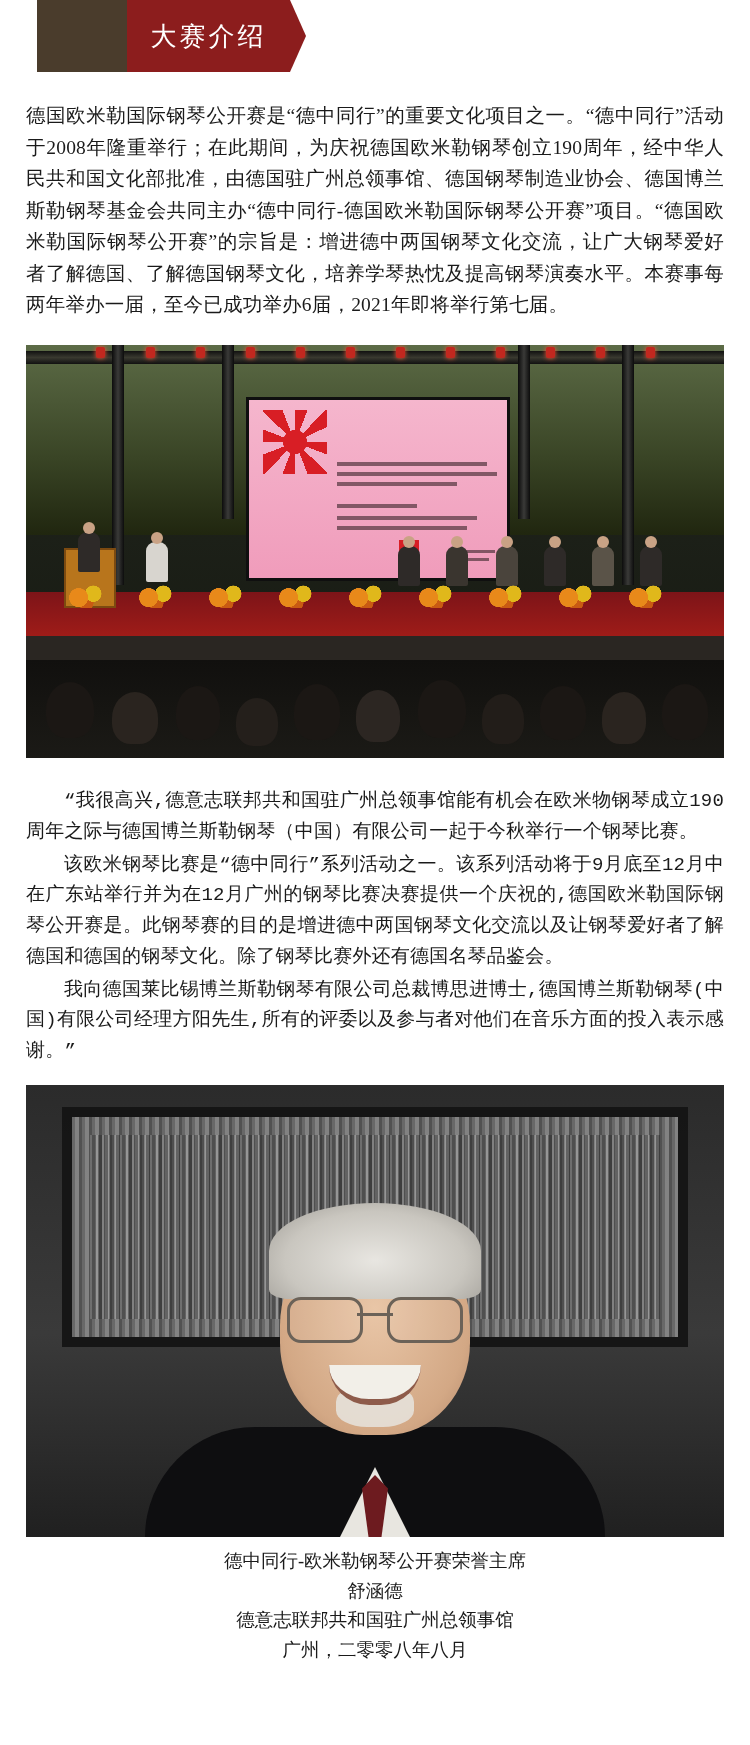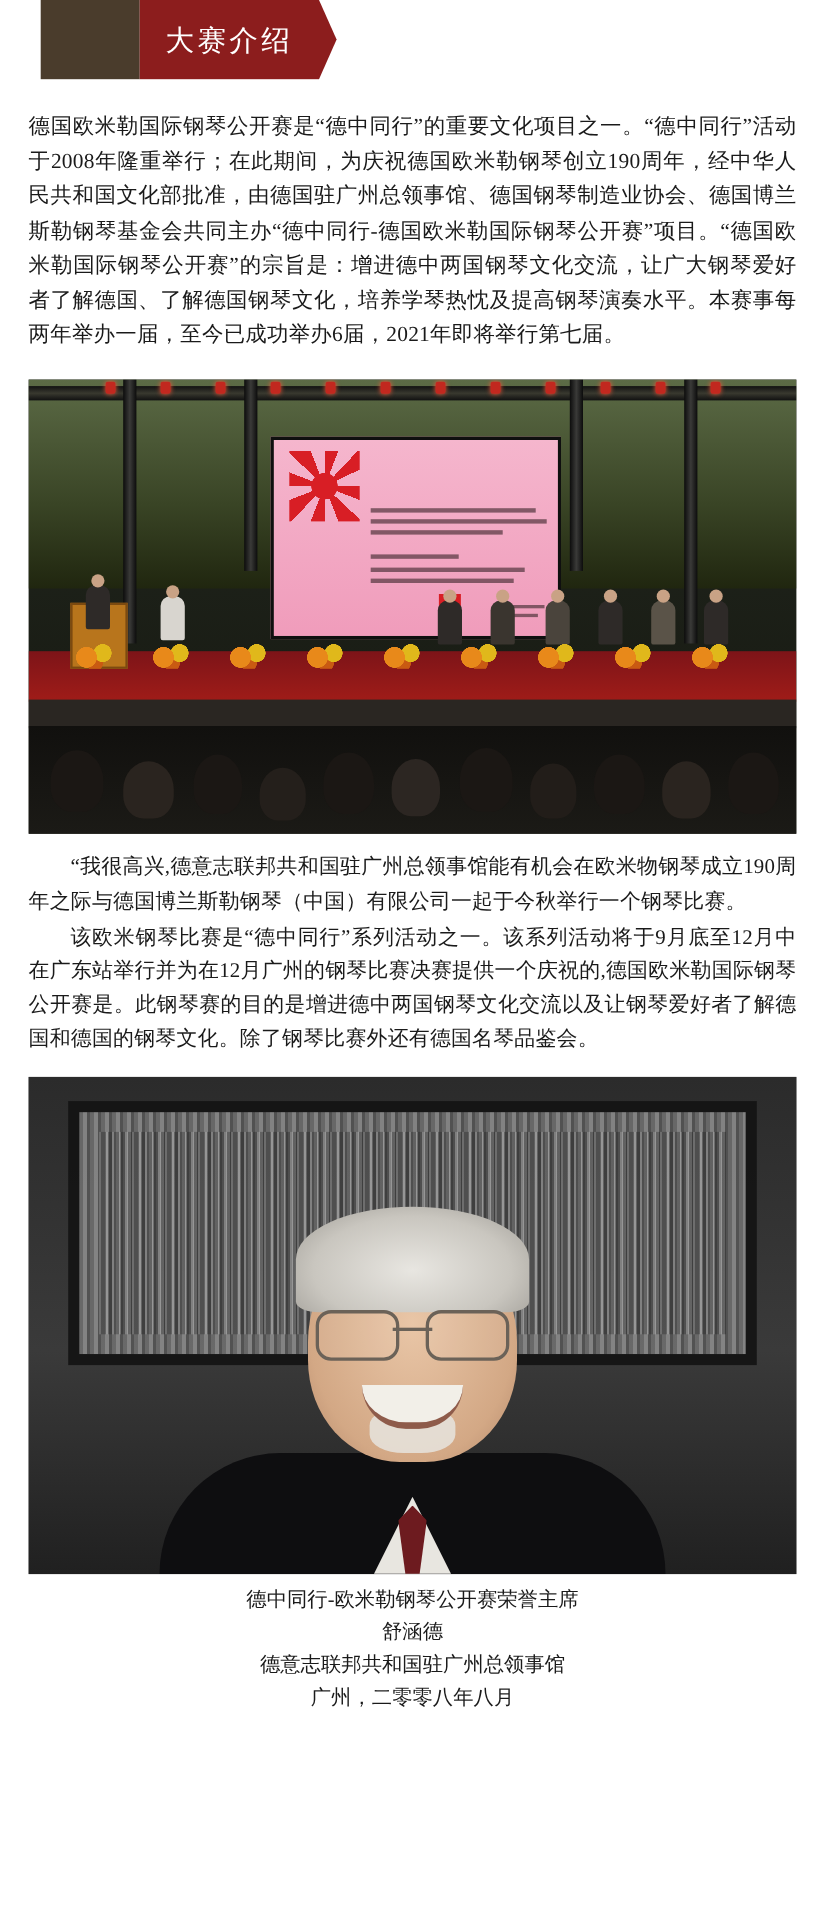--- a/index.html
+++ b/index.html
@@ -313,22 +313,23 @@
     font-size: 18.5px;
     line-height: 1.55;
     margin-top: 8px;
     padding-bottom: 14px;
   }
   .caption div {
     margin: 1px 0;
   }
 
   .quote-block {
-    margin-top: 16px;
+    margin-top: 28px;
     margin-bottom: 18px;
+    font-family: Liberation Mono, monospace;
   }
   .quote-block .para {
     text-indent: 2em;
     font-size: 19px;
   }
   .quote-block .para.first {
     text-indent: 2em;
   }
 </style>
 </head>
@@ -422,20 +423,21 @@
           <div class="sp-head" style="left:514px;top:26px;width:46px;height:54px;"></div>
           <div class="sp-head" style="left:576px;top:32px;width:44px;height:52px;background:#2a241f;"></div>
           <div class="sp-head" style="left:636px;top:24px;width:46px;height:56px;"></div>
         </div>
       </div>
     </figure>
 
     <div class="quote-block">
       <p class="para first">“我很高兴,德意志联邦共和国驻广州总领事馆能有机会在欧米物钢琴成立190周年之际与德国博兰斯勒钢琴（中国）有限公司一起于今秋举行一个钢琴比赛。</p>
       <p class="para">该欧米钢琴比赛是“德中同行”系列活动之一。该系列活动将于9月底至12月中在广东站举行并为在12月广州的钢琴比赛决赛提供一个庆祝的,德国欧米勒国际钢琴公开赛是。此钢琴赛的目的是增进德中两国钢琴文化交流以及让钢琴爱好者了解德国和德国的钢琴文化。除了钢琴比赛外还有德国名琴品鉴会。</p>
+      <p class="para">我向德国莱比锡博兰斯勒钢琴有限公司总裁博思进博士,德国博兰斯勒钢琴(中国)有限公司经理方阳先生,所有的评委以及参与者对他们在音乐方面的投入表示感谢。”</p>
     </div>
 
     <figure class="figure">
       <div class="photo portrait-photo">
         <div class="pp-wall"></div>
         <div class="pp-frame">
           <div class="pp-frame-inner"></div>
         </div>
         <div class="pp-shoulders"></div>
         <div class="pp-shirt"></div>

